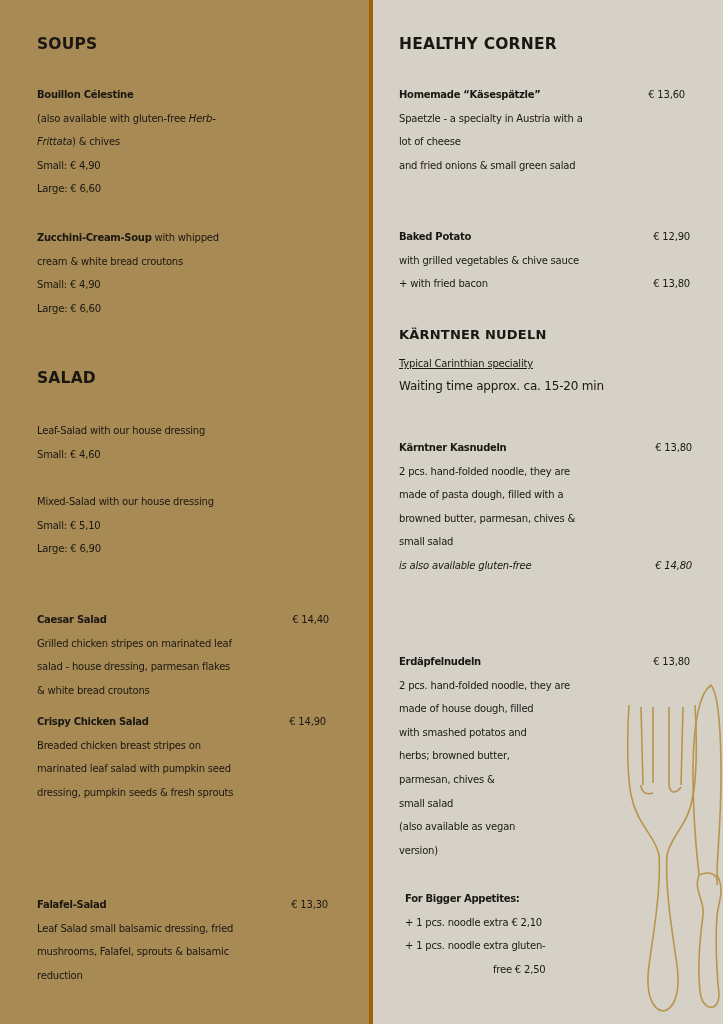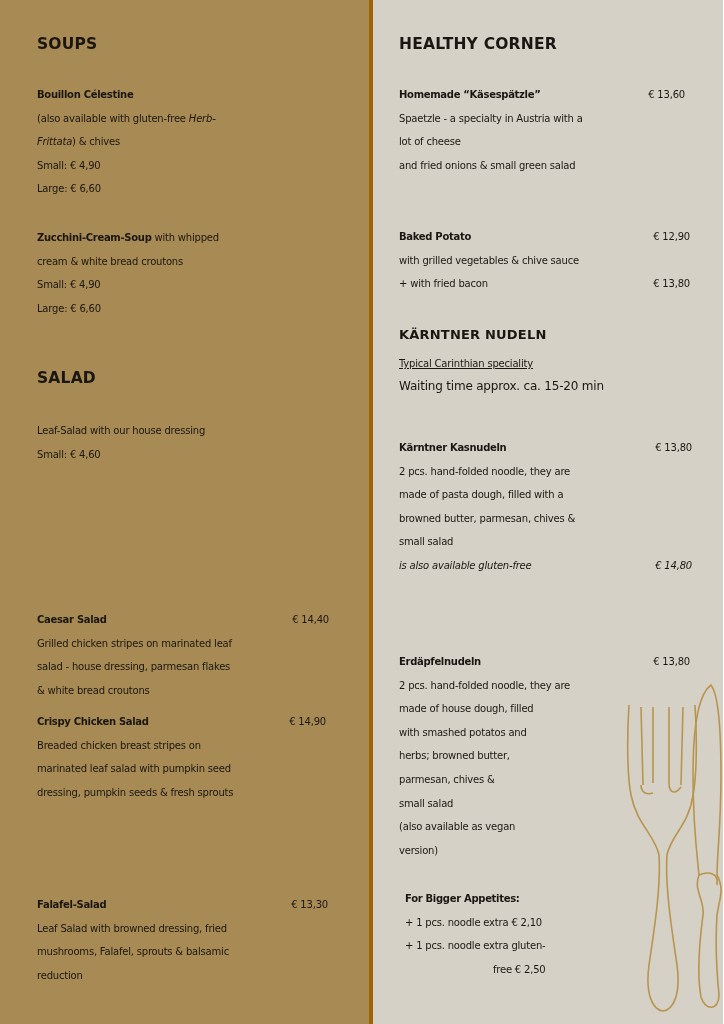--- a/index.html
+++ b/index.html
@@ -58,20 +58,25 @@
       <div class="t">Large:  € 6,60</div>
     </div>
 
     <h2 class="h-section abs" style="left:37px; top:369px;">SALAD</h2>
 
     <div class="abs" style="left:37px; top:419px;">
       <div class="t">Leaf-Salad with our house dressing</div>
       <div class="t">Small: € 4,60</div>
     </div>
 
+    <div class="abs" style="left:37px; top:490px;">
+      <div class="t">Mixed-Salad with our house dressing</div>
+      <div class="t">Small:  € 5,10</div>
+      <div class="t">Large: € 6,90</div>
+    </div>
 
     <div class="abs" style="left:37px; top:608px; width:292px;">
       <div class="t row">
           <span class="b">Caesar Salad</span>
           <span class="price">€ 14,40</span>
         </div>
       <div class="t">Grilled chicken stripes on marinated leaf</div>
       <div class="t">salad - house dressing, parmesan flakes</div>
       <div class="t">&amp; white bread croutons</div>
     </div>
@@ -84,21 +89,21 @@
       <div class="t">Breaded chicken breast stripes on</div>
       <div class="t">marinated leaf salad with pumpkin seed</div>
       <div class="t">dressing, pumpkin seeds &amp; fresh sprouts</div>
     </div>
 
     <div class="abs" style="left:37px; top:893px; width:291px;">
       <div class="t row">
           <span class="b">Falafel-Salad</span>
           <span class="price">€ 13,30</span>
         </div>
-      <div class="t">Leaf Salad with browned dressing, fried</div>
+      <div class="t">Leaf Salad small balsamic dressing, fried</div>
       <div class="t">mushrooms, Falafel, sprouts &amp; balsamic</div>
       <div class="t">reduction</div>
     </div>
   </div>
 
   <div class="col-right">
     <svg style="left:220px; top:675px;" width="130" height="345" viewBox="0 0 130 345" fill="none" stroke="#b8954e" stroke-width="1.6">
       <path d="M36 30 C34 60 34 100 38 120 C44 150 62 160 66 180 C68 210 62 250 56 290 C52 320 60 335 70 336 C80 335 88 320 84 290 C78 250 72 210 74 180 C78 160 96 150 100 120 C104 100 104 60 102 30"></path>
       <path d="M48 32 L50 110 M60 32 L60 108 M76 32 L76 108 M90 32 L88 110"></path>
       <path d="M48 110 C48 118 54 120 60 118 M76 108 C76 118 82 120 88 112"></path>

